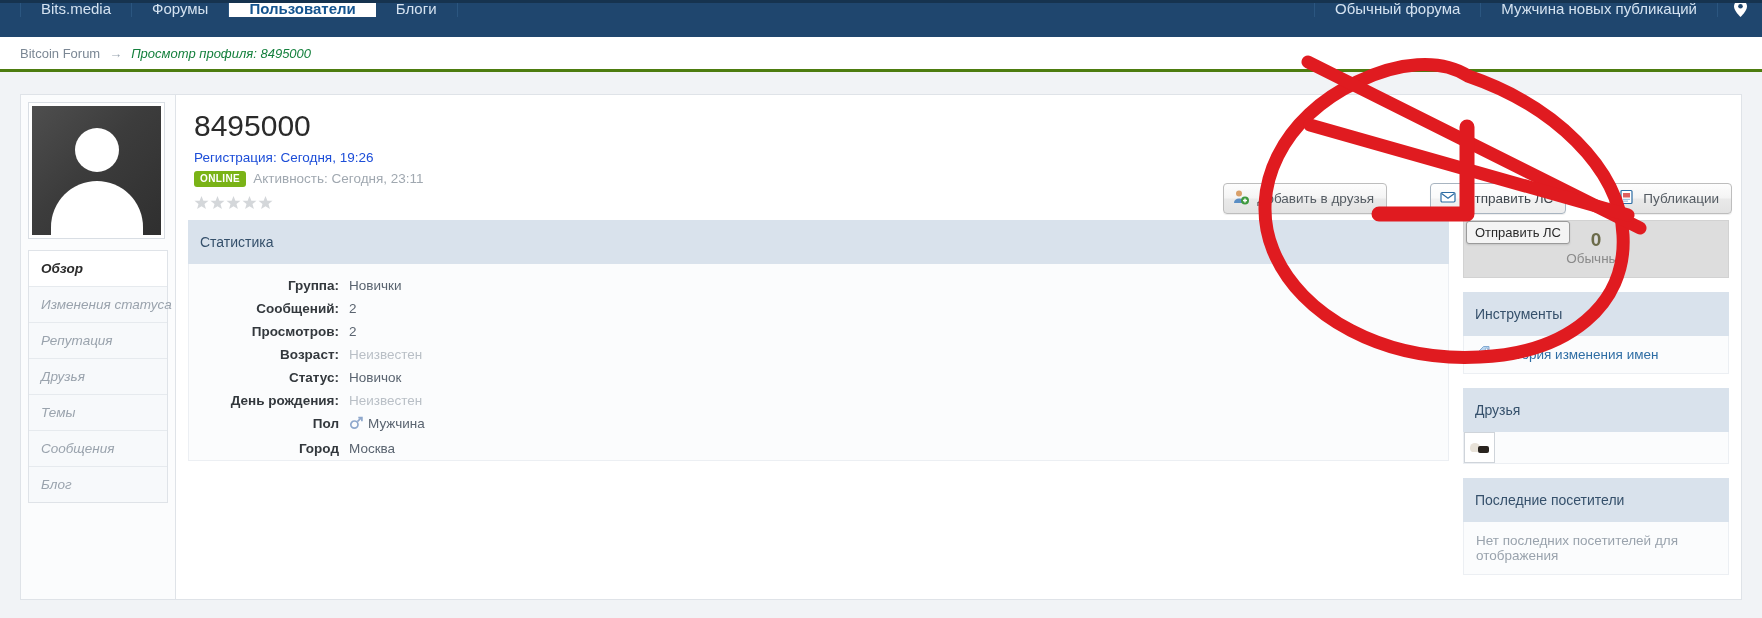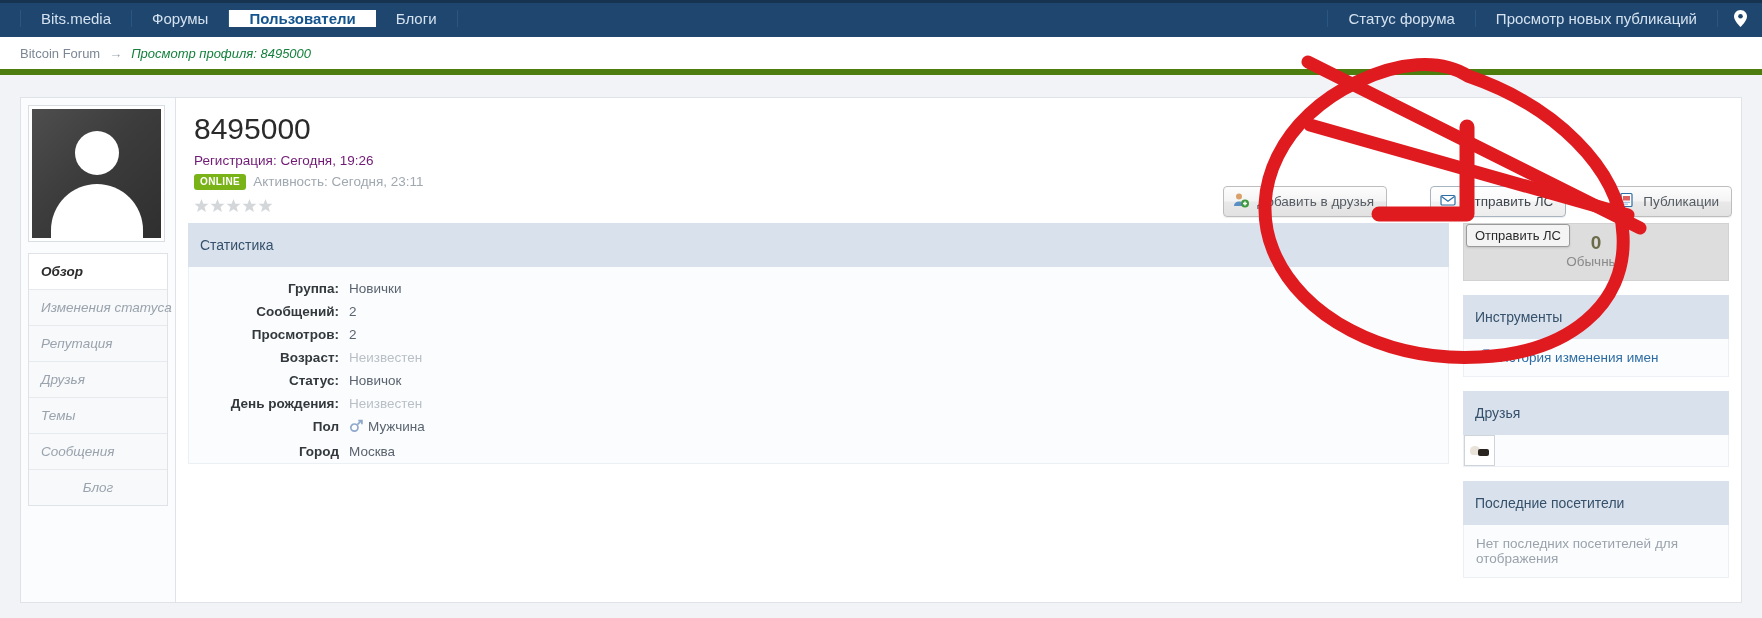--- a/index.html
+++ b/index.html
@@ -16,21 +16,21 @@
     overflow: hidden;
     position: relative;
   }
 
   
   .navbar {
     position: relative;
     height: 37px;
     background: #1f466e;
     display: flex;
-    align-items: center;
+    align-items: flex-start;
     padding-left: 20px;
     box-sizing: border-box;
   }
   .navbar::after {
     content: "";
     position: absolute;
     left: 0; right: 0; top: 0;
     height: 3px;
     background: #16334f;
   }
@@ -66,21 +66,21 @@
     cursor: pointer;
   }
 
   
   .breadcrumb-bar {
     height: 32px;
     background: #ffffff;
     display: flex;
     align-items: center;
     padding-left: 20px;
-    border-bottom: 6px solid #4d7c0f;
+    border-bottom: 3px solid #4d7c0f;
     font-size: 13px;
   }
   .crumb-link { color: #7b8794; cursor: pointer; }
   .crumb-sep { color: #9aa5b1; margin: 0 9px; }
   .crumb-current { color: #15803d; font-style: italic; }
 
   
   .page {
     background: #f1f3f6;
     padding: 0;
@@ -153,21 +153,21 @@
   }
   .profile-tab {
     padding: 10px 12px;
     font-size: 13.5px;
     color: #9aa3ad;
     border-bottom: 1px solid #e6eaee;
     cursor: pointer;
     background: #f7f9fb;
     white-space: nowrap;
   }
-  .profile-tab:last-child { border-bottom: none; text-align: center; }
+  .profile-tab:last-child { border-bottom: none; }
   .profile-tab.active {
     background: #ffffff;
     color: #2a2a2a;
     font-weight: bold;
   }
 
   
   .main-col {
     flex: 1 1 auto;
     min-width: 0;
@@ -182,21 +182,21 @@
   }
   .username {
     font-size: 30px;
     color: #2a2a2a;
     font-weight: normal;
     line-height: 1.15;
     margin: 0 0 6px 0;
   }
   .reg-line {
     font-size: 13.5px;
-    color: #701a75;
+    color: #1d4ed8;
     margin-bottom: 6px;
   }
   .act-line {
     display: flex;
     align-items: center;
     gap: 7px;
     font-size: 13.5px;
     color: #a0a8b0;
     margin-bottom: 8px;
   }
@@ -377,22 +377,22 @@
 <body>
 
 <div class="navbar">
   <div class="nav-left">
     <div class="nav-item">Bits.media</div>
     <div class="nav-item">Форумы</div>
     <div class="nav-item active">Пользователи</div>
     <div class="nav-item">Блоги</div>
   </div>
   <div class="nav-right">
-    <div class="nav-item">Статус форума</div>
-    <div class="nav-item">Просмотр новых публикаций</div>
+    <div class="nav-item">Обычный форума</div>
+    <div class="nav-item">Мужчина новых публикаций</div>
     <div class="nav-icon-item">
       <svg width="13" height="17" viewBox="0 0 13 17" aria-hidden="true">
         <path d="M6.5 0C2.9 0 0 2.9 0 6.5C0 11 6.5 17 6.5 17S13 11 13 6.5C13 2.9 10.1 0 6.5 0Z" fill="#ffffff"></path>
         <circle cx="6.5" cy="6.3" r="2.3" fill="#1f466e"></circle>
       </svg>
     </div>
   </div>
 </div>
 
 <div class="breadcrumb-bar">

